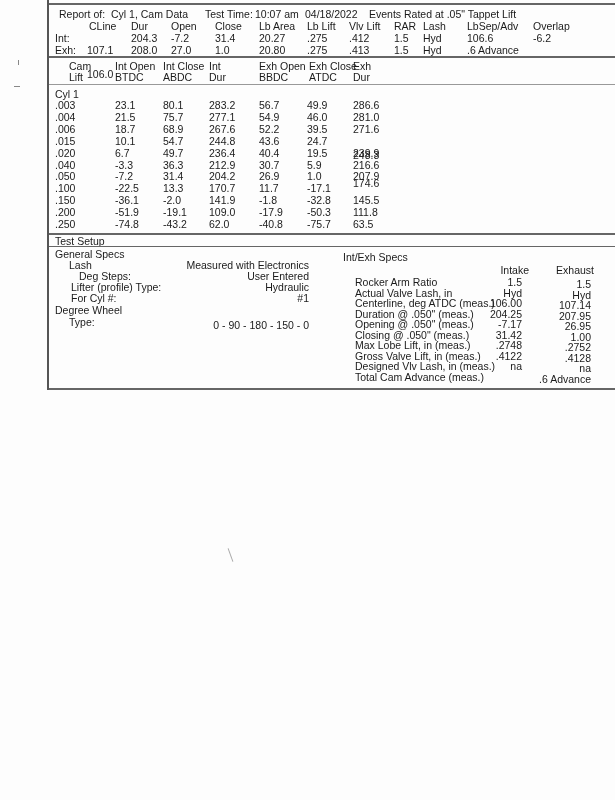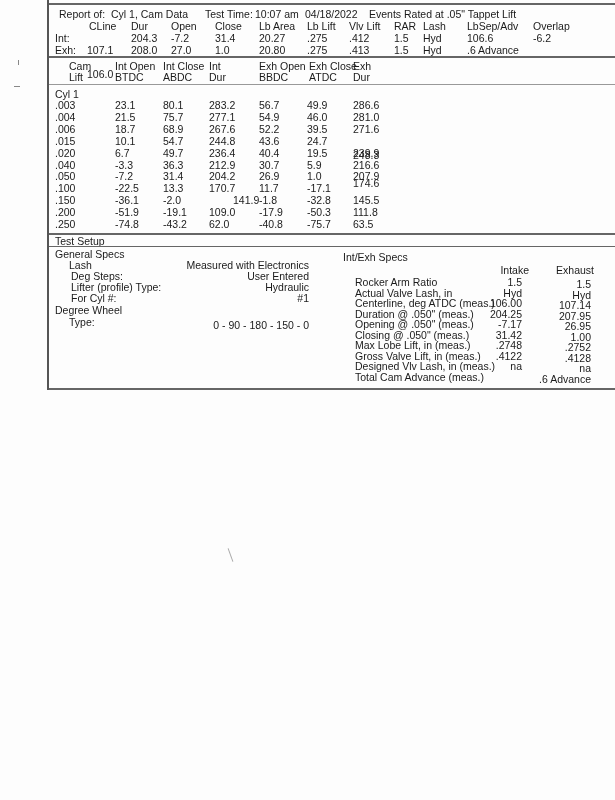--- a/index.html
+++ b/index.html
@@ -136,21 +136,21 @@
       <div class="abs" style="left:6px; top:182.3px;">.100</div>
       <div class="abs" style="left:66px; top:182.3px;">-22.5</div>
       <div class="abs" style="left:114px; top:182.3px;">13.3</div>
       <div class="abs" style="left:160px; top:182.3px;">170.7</div>
       <div class="abs" style="left:210px; top:182.3px;">11.7</div>
       <div class="abs" style="left:258px; top:182.3px;">-17.1</div>
       <div class="abs" style="left:304px; top:177px;">174.6</div>
       <div class="abs" style="left:6px; top:194.2px;">.150</div>
       <div class="abs" style="left:66px; top:194.2px;">-36.1</div>
       <div class="abs" style="left:114px; top:194.2px;">-2.0</div>
-      <div class="abs" style="left:160px; top:194.2px;margin-left:24px;">141.9</div>
+      <div class="abs" style="left:160px; top:194.2px;">141.9</div>
       <div class="abs" style="left:210px; top:194.2px;">-1.8</div>
       <div class="abs" style="left:258px; top:194.2px;">-32.8</div>
       <div class="abs" style="left:304px; top:194.2px;">145.5</div>
       <div class="abs" style="left:6px; top:206.10000000000002px;">.200</div>
       <div class="abs" style="left:66px; top:206.10000000000002px;">-51.9</div>
       <div class="abs" style="left:114px; top:206.10000000000002px;">-19.1</div>
       <div class="abs" style="left:160px; top:206.10000000000002px;">109.0</div>
       <div class="abs" style="left:210px; top:206.10000000000002px;">-17.9</div>
       <div class="abs" style="left:258px; top:206.10000000000002px;">-50.3</div>
       <div class="abs" style="left:304px; top:206.10000000000002px;">111.8</div>
@@ -164,21 +164,21 @@
     </div>
 
   <div class="hline" style="top:233px;"></div>
   <div class="abs" style="left:6px; top:235px;">Test Setup</div>
   <div class="hline" style="top:246px; border-top-width:1px;"></div>
 
   <div class="abs" style="left:6px; top:248px;">General Specs</div>
   <div id="general">
       <div class="abs" style="left:20px; top:259px;">Lash</div>
       <div class="abs r" style="left:120px; width:140px; top:259px;">Measured with Electronics</div>
-      <div class="abs" style="left:22px; top:270px;">Deg Steps:</div>
+      <div class="abs" style="left:30px; top:270px;">Deg Steps:</div>
       <div class="abs r" style="left:120px; width:140px; top:270px;">User Entered</div>
       <div class="abs" style="left:22px; top:281px;">Lifter (profile) Type:</div>
       <div class="abs r" style="left:120px; width:140px; top:281px;">Hydraulic</div>
       <div class="abs" style="left:22px; top:292px;">For Cyl #:</div>
       <div class="abs r" style="left:120px; width:140px; top:292px;">#1</div>
     </div>
   <div class="abs" style="left:6px; top:304px;">Degree Wheel</div>
   <div class="abs" style="left:20px; top:316px;">Type:</div>
   <div class="abs r" style="left:140px; width:120px; top:319px;">0 - 90 - 180 - 150 - 0</div>
 

